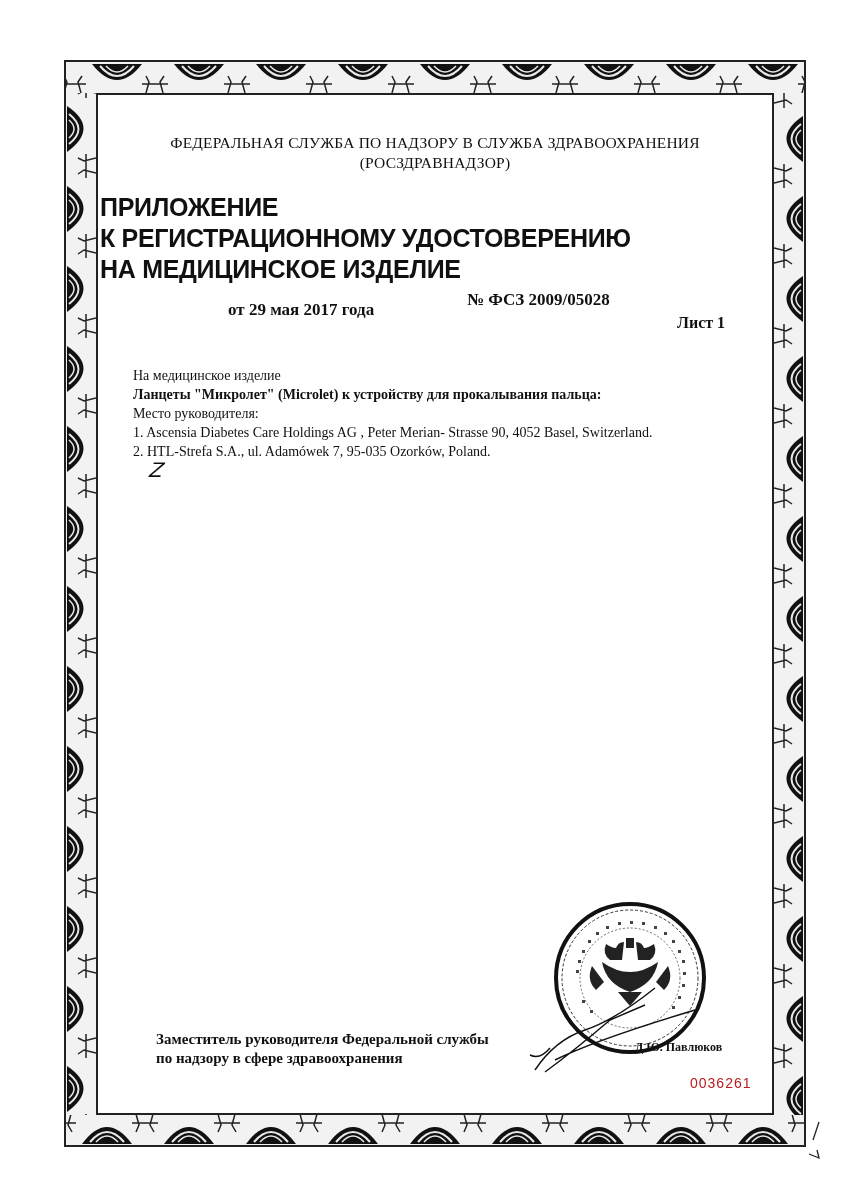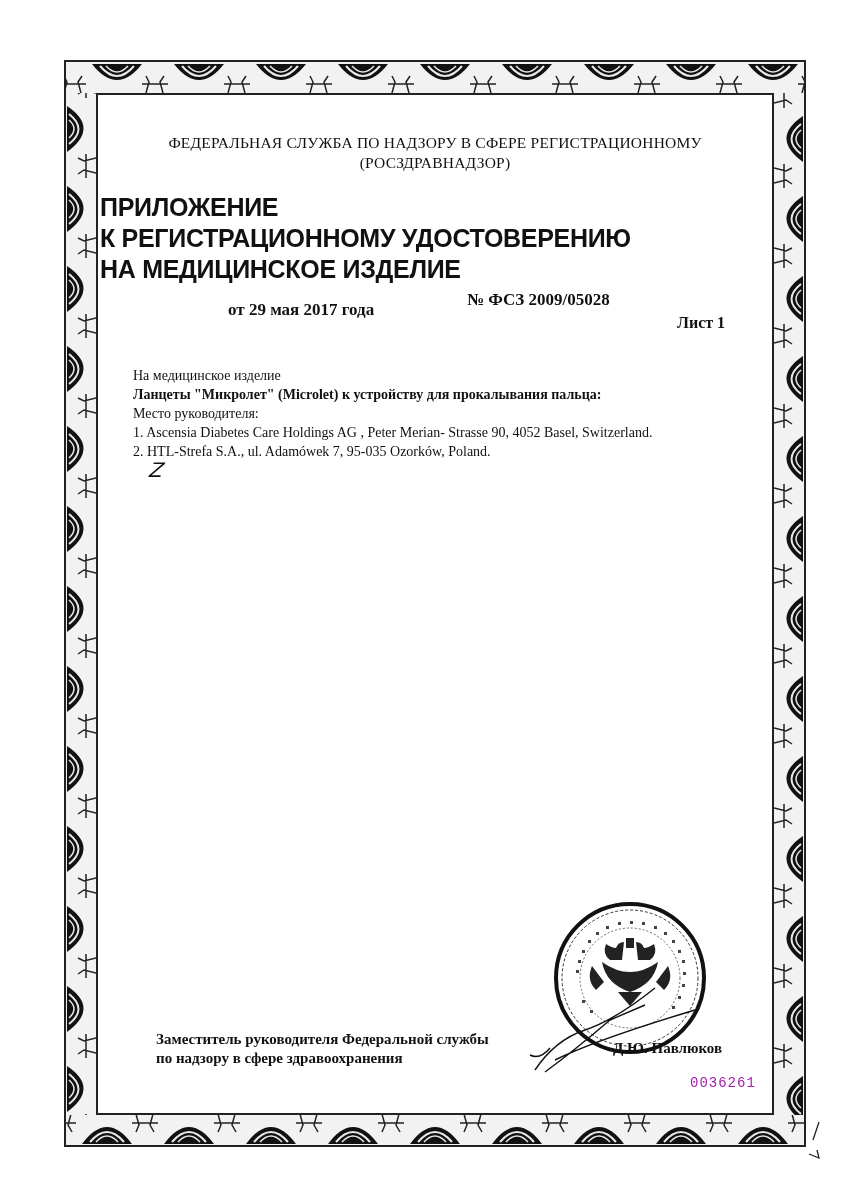--- a/index.html
+++ b/index.html
@@ -78,29 +78,29 @@
       font-style: italic;
       transform: skewX(-10deg);
     }
     .signer {
       left: 156px; top: 1030px;
       font-weight: bold;
       font-size: 15px;
       line-height: 19px;
     }
     .signame {
-      left: 613px; top: 1040px;
-      font-weight: bold; font-size: 15px;
+      left: 635px; top: 1040px;
+      font-weight: bold; font-size: 12px;
     }
     .serial {
       left: 690px; top: 1075px;
-      font-family: Liberation Mono, monospace;
+      font-family: Liberation Sans, sans-serif;
       font-size: 14px;
       letter-spacing: 1px;
-      color: #a21caf;
+      color: #b91c1c;
     }
     .stamp {
       left: 552px; top: 900px;
       width: 156px; height: 156px;
     }
     .signature {
       left: 515px; top: 960px;
       width: 200px; height: 120px;
     }
     .corner-mark {
@@ -169,21 +169,21 @@
         <path d="M0 60 L 12 63 L 18 60 M 0 75 L 12 72 L 18 76 M 10 56 L 10 80" stroke="#222" stroke-width="1.5" fill="none"></path>
       </pattern>
     </defs>
     <rect width="30" height="1022" fill="url(#scallopVR)"></rect>
   </svg>
 </div>
 
 <div class="frame-inner"></div>
 
 <div class="abs agency">
-  <div>ФЕДЕРАЛЬНАЯ СЛУЖБА ПО НАДЗОРУ В СФЕРЕ РЕГИСТРАЦИОННОМУ</div>
+  <div>ФЕДЕРАЛЬНАЯ СЛУЖБА ПО НАДЗОРУ В СЛУЖБА ЗДРАВООХРАНЕНИЯ</div>
   <div>(РОСЗДРАВНАДЗОР)</div>
 </div>
 
 <div class="abs title">
   <div>ПРИЛОЖЕНИЕ</div>
   <div>К РЕГИСТРАЦИОННОМУ УДОСТОВЕРЕНИЮ</div>
   <div>НА МЕДИЦИНСКОЕ ИЗДЕЛИЕ</div>
 </div>
 
 <div class="abs date">от 29 мая 2017 года</div>

